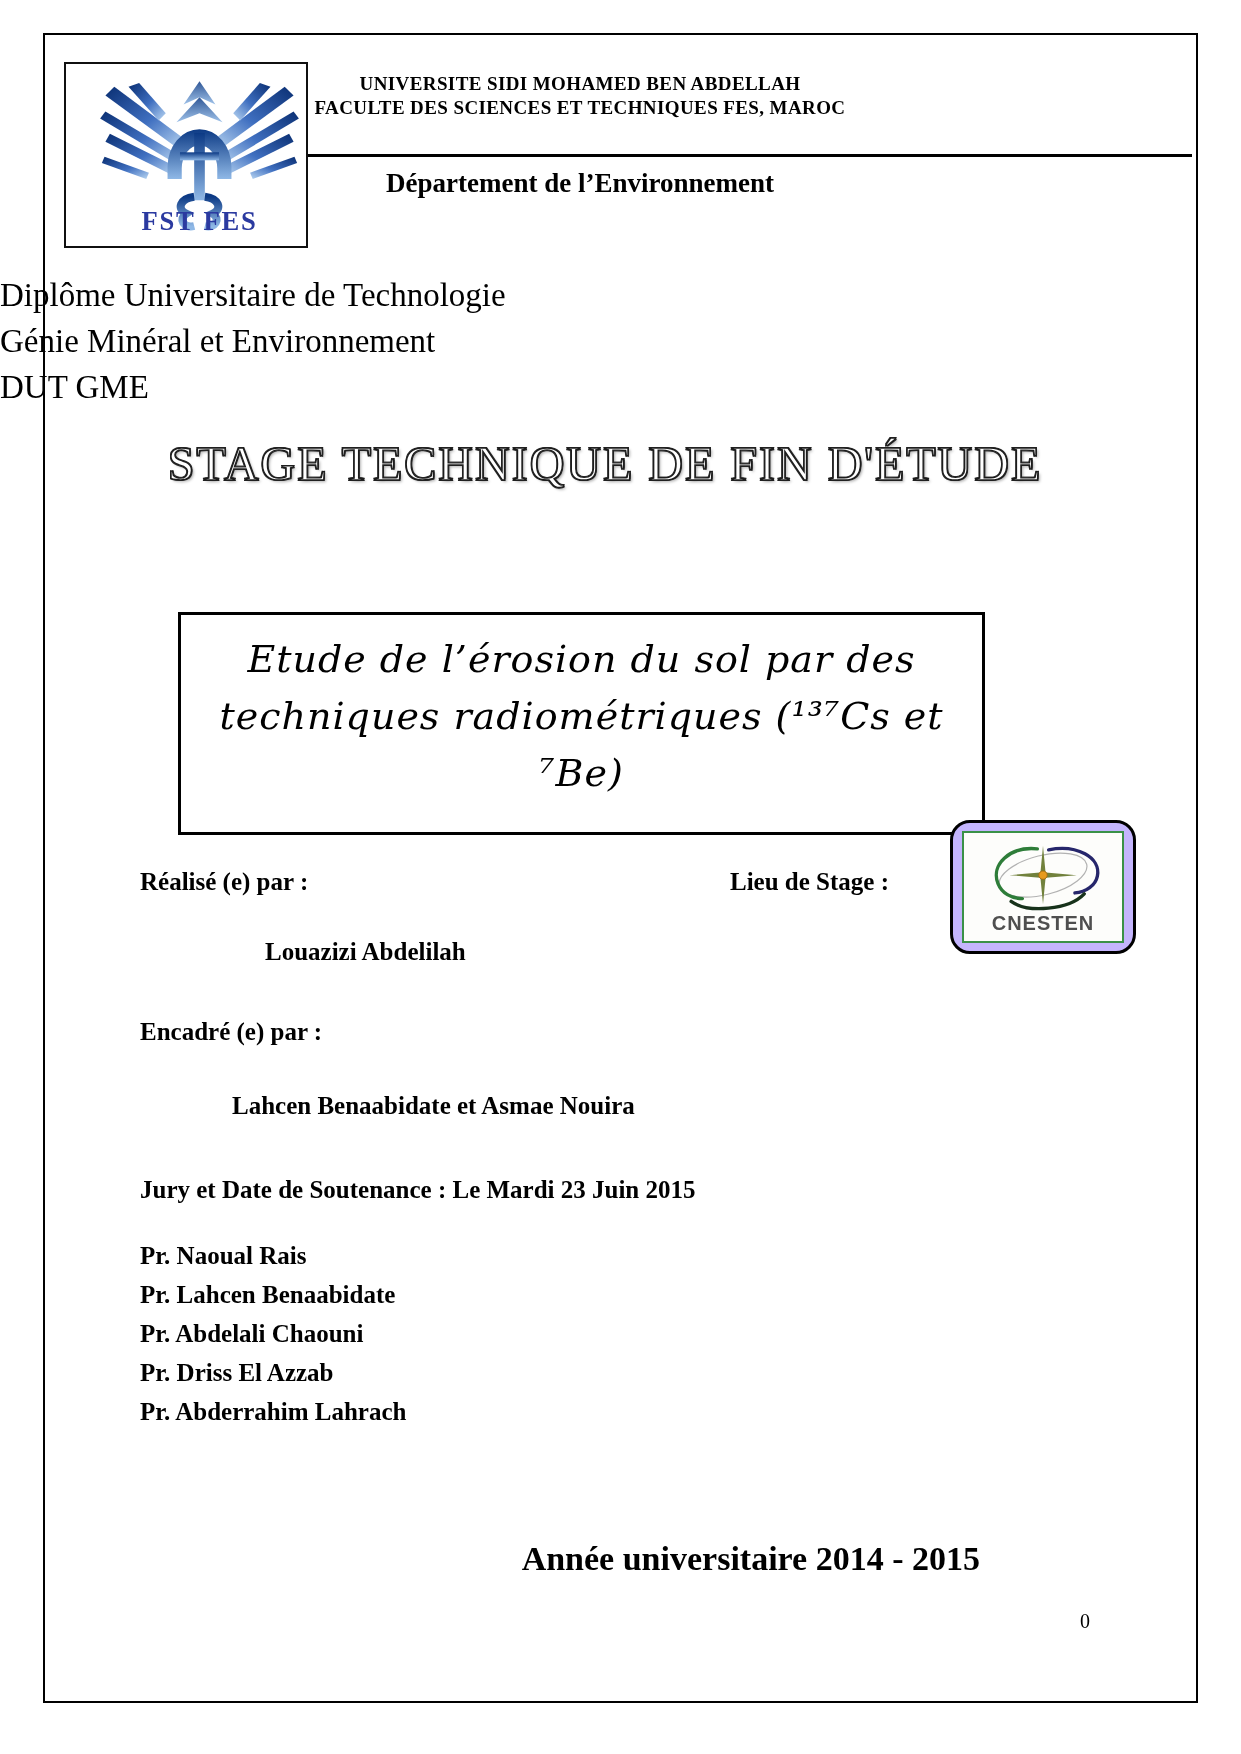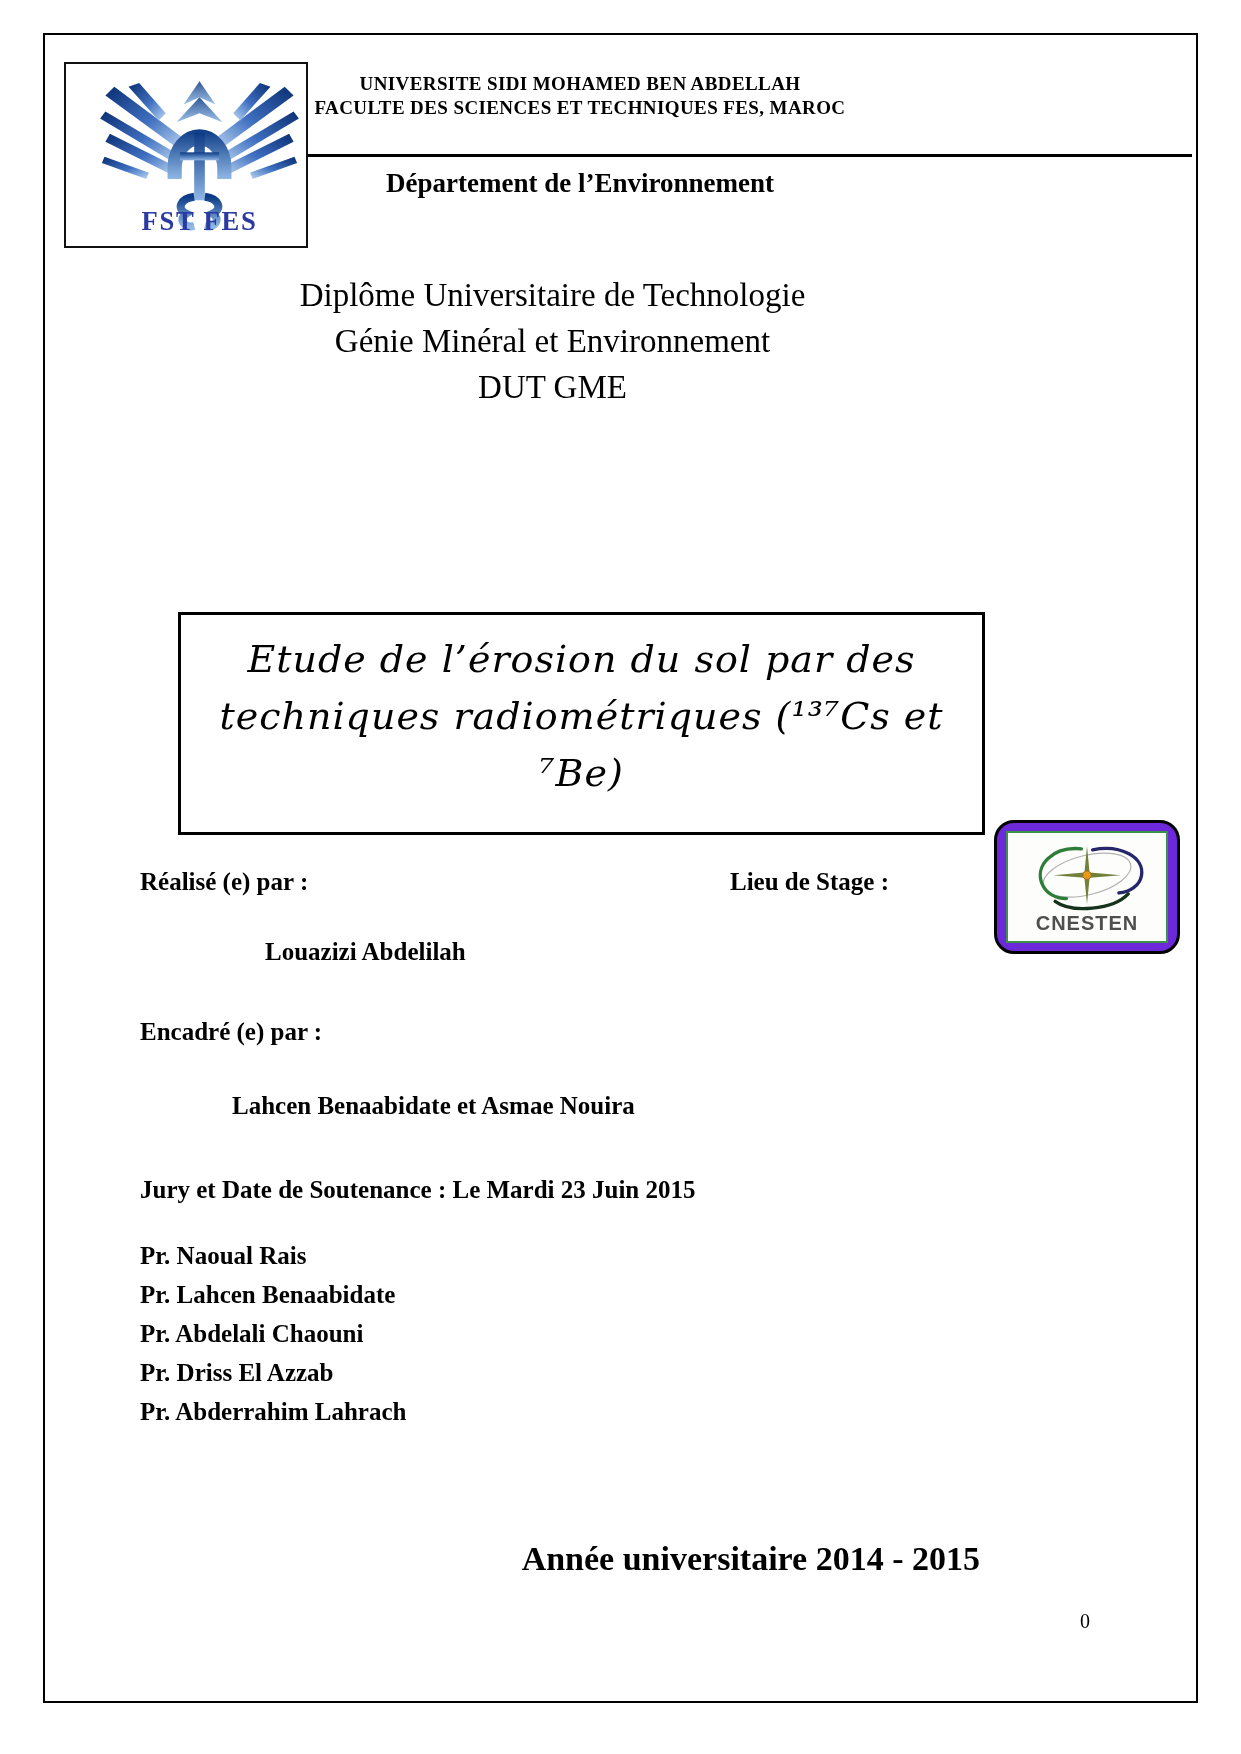--- a/index.html
+++ b/index.html
@@ -21,21 +21,21 @@
     font-weight:bold; font-size:19px; line-height:24px; letter-spacing:.4px;
   }
   .header-rule {
     position:absolute; left:308px; top:154px; width:884px; height:3px; background:#000;
   }
   .department {
     position:absolute; left:300px; top:168px; width:560px; text-align:center;
     font-weight:bold; font-size:27px;
   }
   .degree-block {
-    position:absolute; left:0; top:272px; width:1105px; text-align:center;
+    position:absolute; left:0; top:272px; width:1105px; text-align:left;
     font-size:33px; line-height:46px;
   }
   .stage-title {
     position:absolute; left:0; top:436px; width:1210px; text-align:center;
     font-size:48px; letter-spacing:2px; font-weight:normal;
     color:#ffffff;
     -webkit-text-stroke:1.4px #1c1c1c;
     text-shadow:-1px -1px 0 #2e2e2e, 1px -1px 0 #2e2e2e, -1px 1px 0 #2e2e2e,
                  1px 1px 0 #2e2e2e, 2px 2px 3px rgba(0,0,0,.35);
   }
@@ -56,23 +56,23 @@
   .jury-list {
     position:absolute; left:140px; top:1236px;
     font-weight:bold; font-size:25px; line-height:39px; white-space:nowrap;
   }
   .year-line {
     position:absolute; left:0; top:1540px; width:980px; text-align:right;
     font-weight:bold; font-size:34px;
   }
   .page-number { position:absolute; left:1080px; top:1610px; font-size:20px; }
   .cnesten-box {
-    position:absolute; left:994px; top:820px; width:186px; height:134px;
+    position:absolute; left:950px; top:820px; width:186px; height:134px;
     border:3px solid #000; border-radius:20px; box-sizing:border-box;
-    background:#6d28d9; display:flex; align-items:center; justify-content:center;
+    background:#c4b5fd; display:flex; align-items:center; justify-content:center;
   }
   .cnesten-inner {
     width:162px; height:112px; border:2px solid #3a9148; box-sizing:border-box;
     display:flex; flex-direction:column; align-items:center; justify-content:center;
     background:#fdfdfb;
   }
   .cnesten-text {
     font-family:"Liberation Sans", sans-serif; font-weight:bold;
     font-size:20px; letter-spacing:1px; color:#4f4f4f; line-height:20px;
   }
@@ -133,20 +133,21 @@
   </div>
   <div class="header-rule"></div>
   <div class="department">Département de l’Environnement</div>
 
   <div class="degree-block">
     <div>Diplôme Universitaire de Technologie</div>
     <div>Génie Minéral et Environnement</div>
     <div>DUT GME</div>
   </div>
 
+  <div class="stage-title">STAGE TECHNIQUE DE FIN D'ÉTUDE</div>
 
   <div class="title-box">
     <div>Etude de l’érosion du sol par des</div>
     <div>techniques radiométriques (¹³⁷Cs et ⁷Be)</div>
   </div>
 
   <div class="label realise-label">Réalisé (e) par :</div>
   <div class="label lieu-label">Lieu de Stage :</div>
 
   <div class="cnesten-box">

